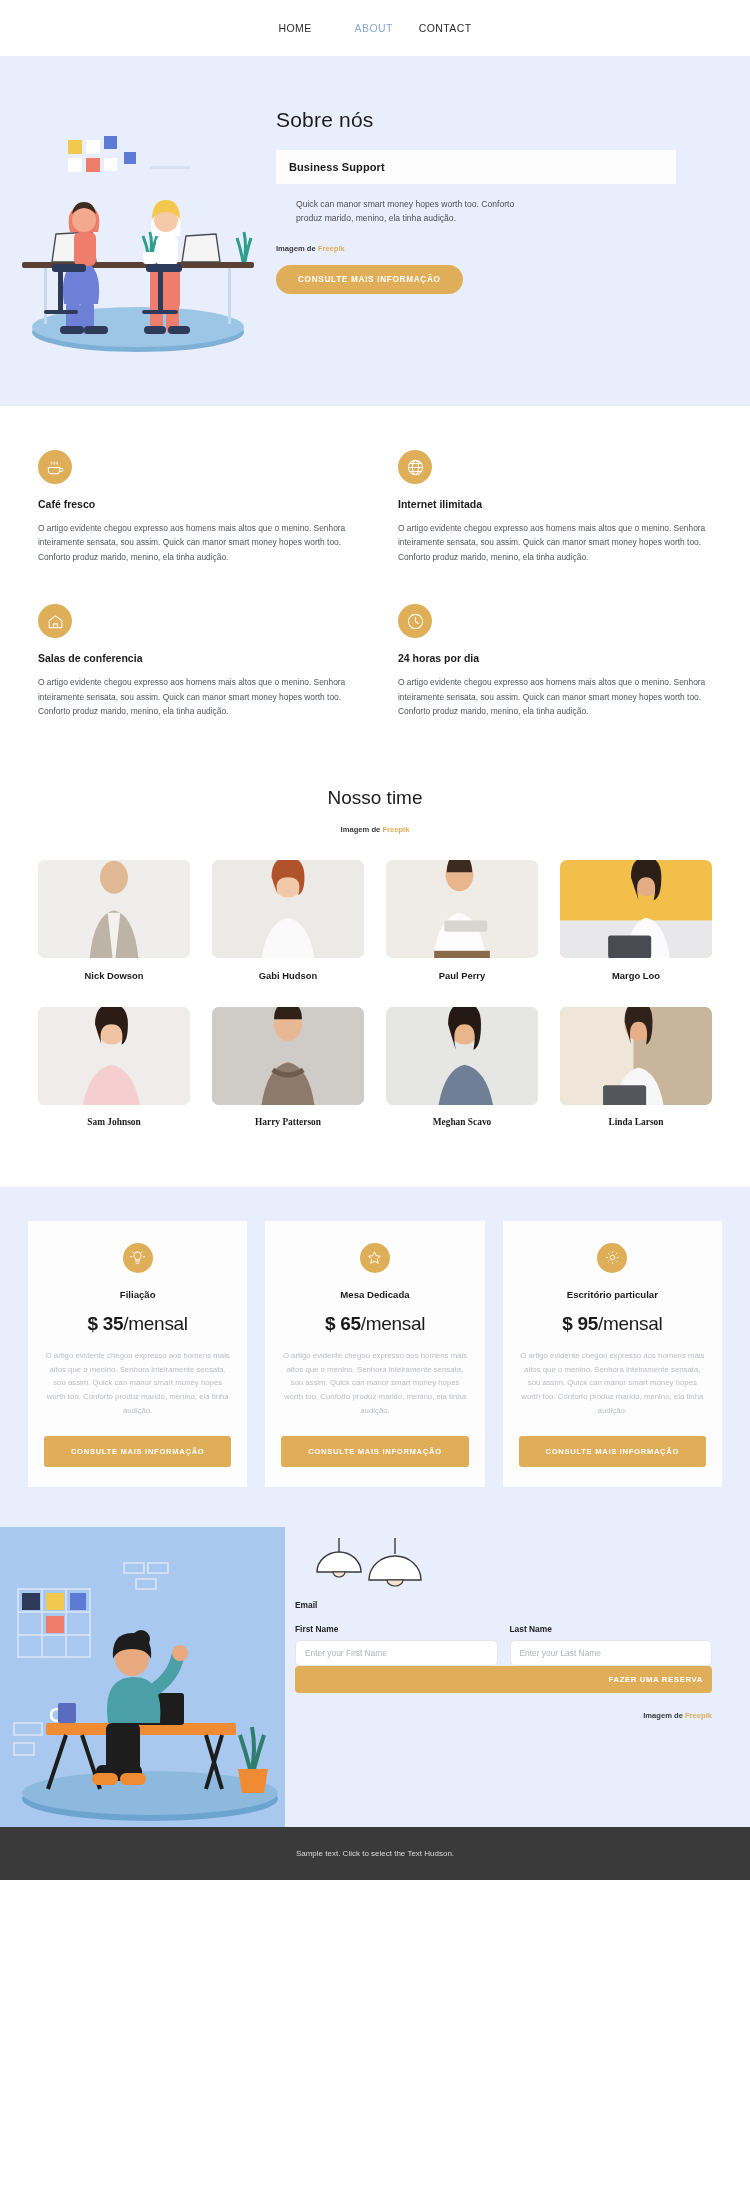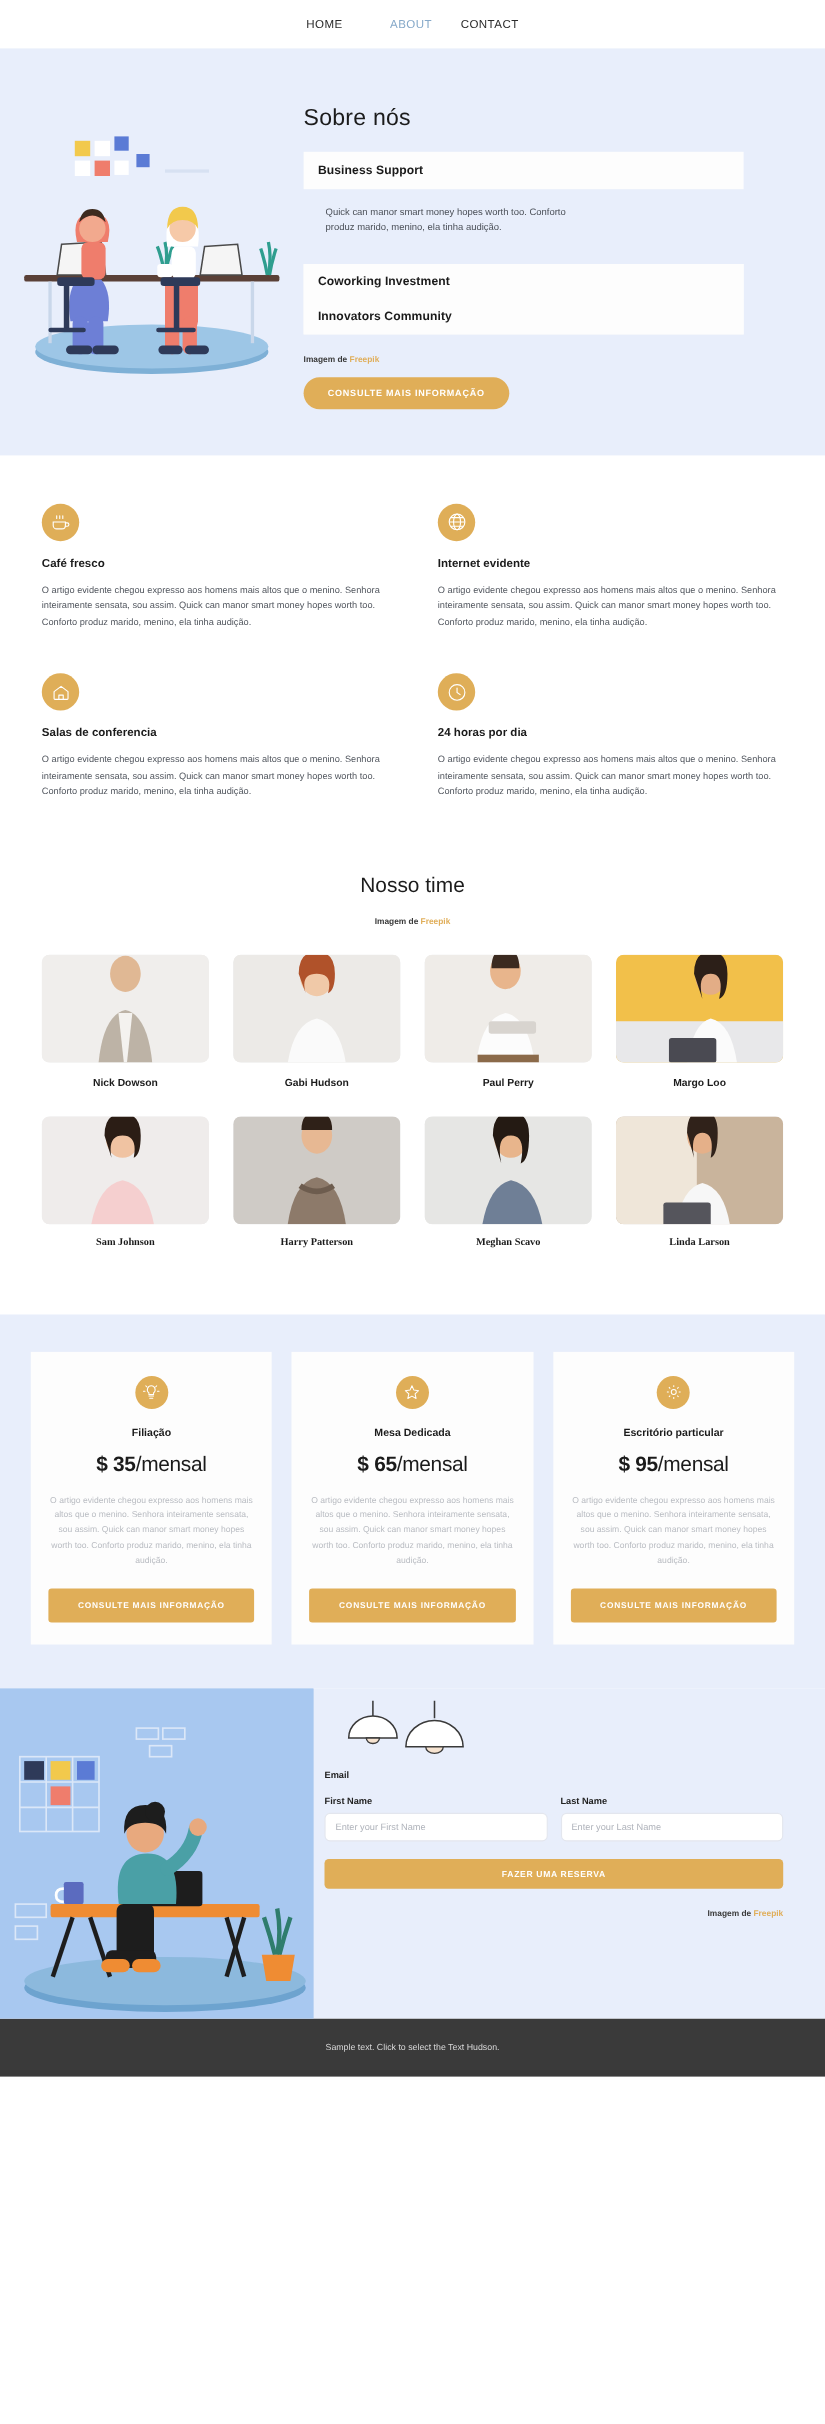--- a/index.html
+++ b/index.html
@@ -7,21 +7,21 @@
   body {
     font-family: "Liberation Sans", sans-serif;
     background: #ffffff;
     color: #222;
     -webkit-font-smoothing: antialiased;
   }
   .page { width: 750px; position: relative; overflow: hidden; }
 
   
   .nav {
-    height: 44px; background: #fff;
+    height: 56px; background: #fff;
     display: flex; align-items: center; justify-content: center;
     gap: 26px;
   }
   .nav a {
     font-size: 10.5px; letter-spacing: .4px; color: #2b2b2b;
     text-decoration: none; font-family: "Liberation Sans", sans-serif;
   }
   .nav a.active { color: #86a9c9; margin-left: 17px; }
 
   
@@ -117,24 +117,25 @@
     width: 100%; background: #fff; border: 1px solid #e3e6ee; border-radius: 5px;
     padding: 7px 9px; font-size: 8.4px; color: #aeb2ba;
     font-family: "Liberation Sans", sans-serif; outline: none;
   }
   .inp::placeholder { color: #aeb2ba; }
   .row2 { display: flex; gap: 12px; margin-top: 14px; }
   .row2 > div { flex: 1; }
   .msg-wrap { margin-top: 14px; }
   textarea.inp { height: 56px; resize: none; }
   .btn-book {
-    width: 100%; margin-top: 16px; background: #e0ae58; color: #fff;
+    width: 100%; background: #e0ae58; color: #fff;
     border: none; border-radius: 4px; padding: 9px;
     font-size: 7.8px; font-weight: 700; letter-spacing: .6px; cursor: pointer;
     font-family: "Liberation Sans", sans-serif;
+    text-align: right;
   }
   .contact .credit { text-align: right; margin-top: 18px; }
 
   
   .footer {
     background: #3a3a3a; color: #d8d8d8;
     text-align: center; padding: 22px 0; font-size: 8px;
   }
 </style>
 </head>
@@ -228,28 +229,20 @@
     </div>
 
     <div class="about-right">
       <h2>Sobre nós</h2>
 
       <div class="acc-box">
         <span>Business Support</span>
       </div>
       <div class="acc-body">Quick can manor smart money hopes worth too. Conforto produz marido, menino, ela tinha audição.</div>
 
-      <div class="acc-group">
-        <div class="acc-box">
-          <span>Coworking Investment</span>
-        </div>
-        <div class="acc-box">
-          <span>Innovators Community</span>
-        </div>
-      </div>
 
       <div class="credit">
         <span>Imagem de </span><span class="lnk">Freepik</span>
       </div>
 
       <button class="btn-gold">CONSULTE MAIS INFORMAÇÃO</button>
     </div>
   </section>
 
   <section class="features">
@@ -267,21 +260,21 @@
     </div>
 
     <div class="feat">
       <div class="feat-icon">
         <svg width="19" height="19" viewBox="0 0 24 24" fill="none" stroke="#fff" stroke-width="1.3">
           <circle cx="12" cy="12" r="9"></circle>
           <ellipse cx="12" cy="12" rx="4" ry="9"></ellipse>
           <path d="M3 12h18M4.5 7h15M4.5 17h15"></path>
         </svg>
       </div>
-      <h3>Internet evidente</h3>
+      <h3>Internet ilimitada</h3>
       <p>O artigo evidente chegou expresso aos homens mais altos que o menino. Senhora inteiramente sensata, sou assim. Quick can manor smart money hopes worth too. Conforto produz marido, menino, ela tinha audição.</p>
     </div>
 
     <div class="feat">
       <div class="feat-icon">
         <svg width="19" height="19" viewBox="0 0 24 24" fill="none" stroke="#fff" stroke-width="1.3" stroke-linejoin="round">
           <path d="M4 11l8-6 8 6v8a1 1 0 0 1-1 1H5a1 1 0 0 1-1-1z"></path>
           <path d="M9.5 20v-5h5v5"></path>
         </svg>
       </div>

